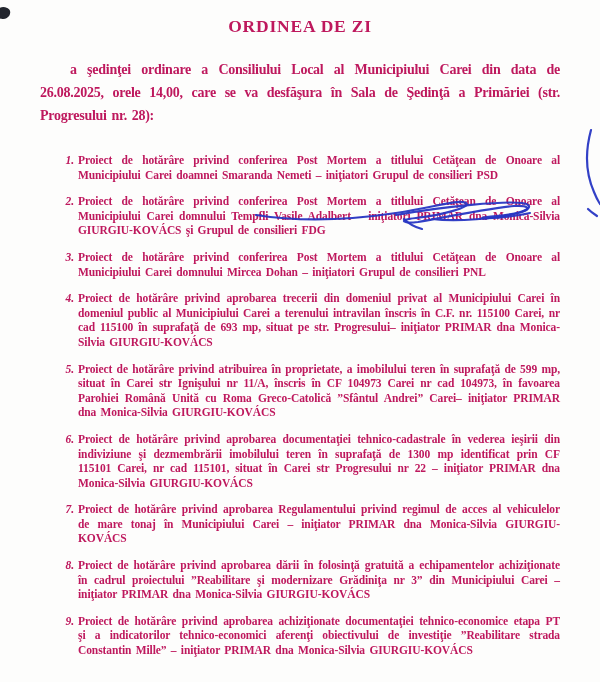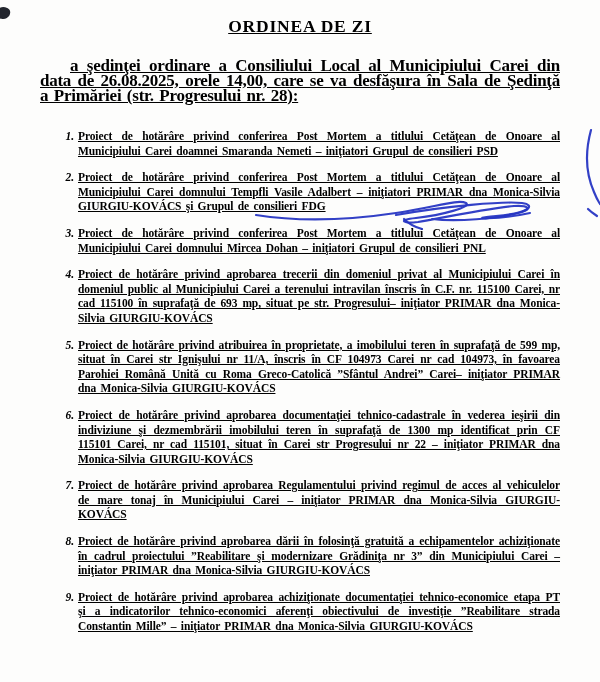--- a/index.html
+++ b/index.html
@@ -18,22 +18,22 @@
   }
   .title {
     margin: 16px 0 0 0;
     text-align: center;
     font-size: 17.5px;
     letter-spacing: 0.8px;
     font-weight: bold;
   }
   .intro {
     margin: 21px 40px 0 40px;
-    font-size: 17px;
-    line-height: 15px;
+    font-size: 14px;
+    line-height: 23px;
     text-align: justify;
     text-indent: 30px;
     letter-spacing: -0.25px;
     word-spacing: 1.5px;
   }
   .agenda {
     margin: 26px 40px 0 40px;
   }
   .item {
     position: relative;
@@ -73,21 +73,21 @@
     top: 7px;
     width: 14px;
     height: 12px;
     border-radius: 60% 40% 55% 45%;
     transform: rotate(12deg);
   }
 </style>
 </head>
 <body>
 
-<div class="page" style="color: #000000; background: rgb(253, 253, 252); text-decoration: underline;">
+<div class="page" style="color: #be185d; background: rgb(253, 253, 252);">
 
   <div class="smudge" style="background: rgb(35, 38, 46);"></div>
 
   <h1 class="title">ORDINEA DE ZI</h1>
 
   <p class="intro">a şedinţei ordinare a Consiliului Local al Municipiului Carei din data de 26.08.2025, orele 14,00, care se va desfăşura în Sala de Şedinţă a Primăriei (str. Progresului nr. 28):</p>
 
   <div class="agenda">
     <div class="item">
       <span class="num">1.</span>

